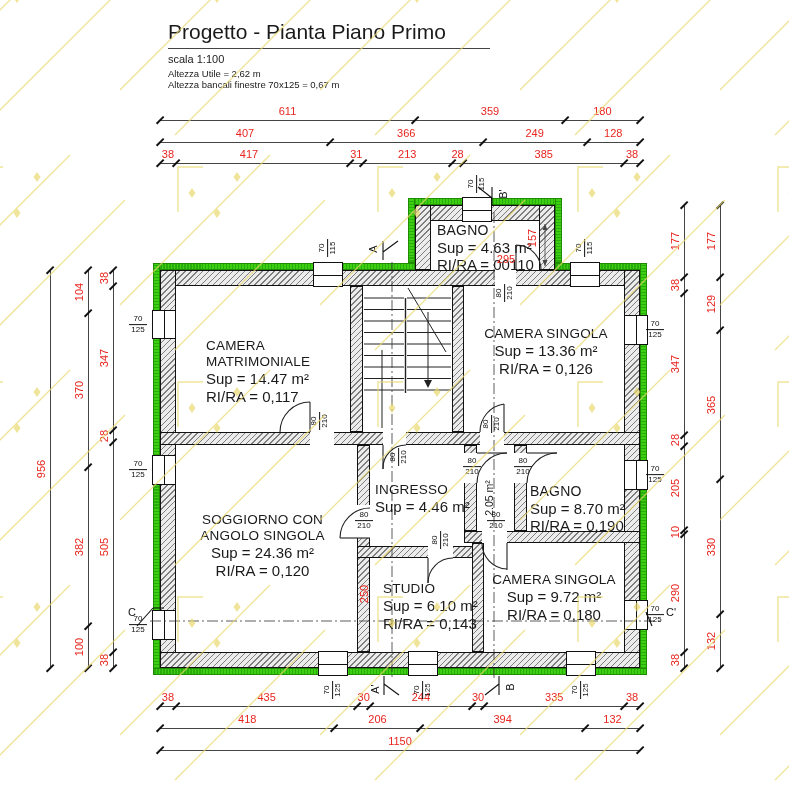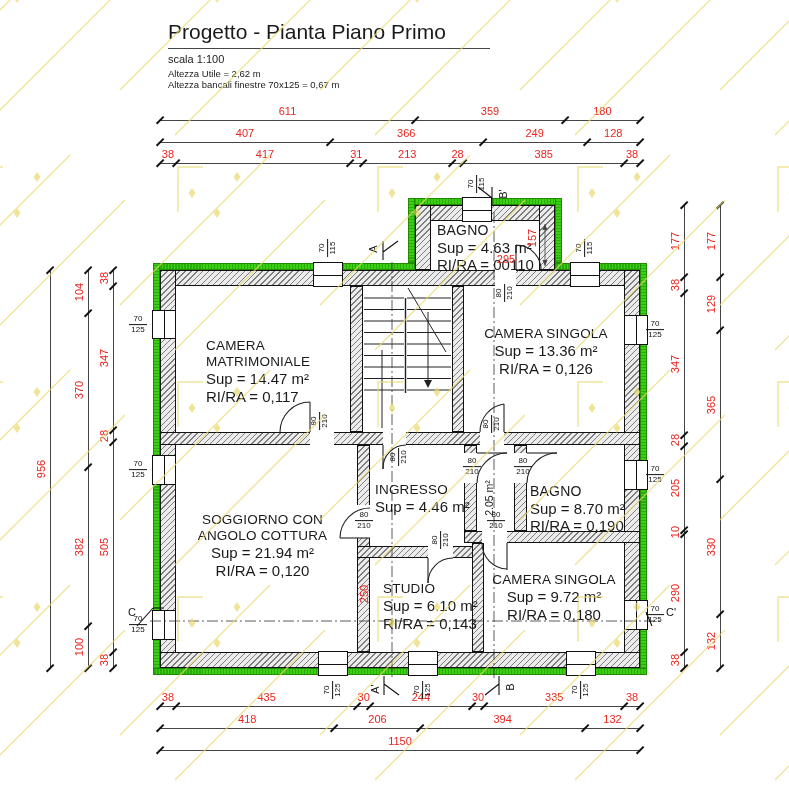--- a/index.html
+++ b/index.html
@@ -99,22 +99,22 @@
     </div>
 
     <div class="room-label center" style="left:468px;top:326px;width:156px;">
       <div class="rn">CAMERA SINGOLA</div>
       <div class="rs">Sup = 13.36 m²</div>
       <div class="rs">RI/RA = 0,126</div>
     </div>
 
     <div class="room-label center" style="left:180px;top:512px;width:165px;">
       <div class="rn">SOGGIORNO CON</div>
-      <div class="rn">ANGOLO COTTURA</div>
-      <div class="rs">Sup = 21.94 m²</div>
+      <div class="rn">ANGOLO SINGOLA</div>
+      <div class="rs">Sup = 24.36 m²</div>
       <div class="rs">RI/RA = 0,120</div>
     </div>
 
     <div class="room-label" style="left:375px;top:482px;">
       <div class="rn">INGRESSO</div>
       <div class="rs">Sup = 4.46 m²</div>
     </div>
 
     <div class="vlab" style="left:489px;top:498px;font-size:10.5px;">2.05 m²</div>
 
@@ -380,21 +380,21 @@
       <div class="dimlabel" style="left: 406.261px; top: 139px; transform: translate(-50%, -100%);">366</div>
       <div class="tick" style="left: 482.643px; top: 142px;"></div>
       <div class="dimlabel" style="left: 534.609px; top: 139px; transform: translate(-50%, -100%);">249</div>
       <div class="tick" style="left: 586.574px; top: 142px;"></div>
       <div class="tick" style="left: 640px; top: 142px;"></div>
       <div class="dimlabel" style="left: 613.287px; top: 139px; transform: translate(-50%, -100%);">128</div>
       <div class="dimline" style="left: 160px; top: 163px; width: 480px; height: 1px;"></div>
       <div class="tick" style="left: 160px; top: 163px;"></div>
       <div class="dimlabel" style="left: 167.93px; top: 160px; transform: translate(-50%, -100%);">38</div>
       <div class="tick" style="left: 175.861px; top: 163px;"></div>
-      <div class="dimlabel" style="left: 265px; top: 160px; transform: translate(-50%, -100%);">417</div>
+      <div class="dimlabel" style="left: 249px; top: 160px; transform: translate(-50%, -100%);">417</div>
       <div class="tick" style="left: 349.913px; top: 163px;"></div>
       <div class="dimlabel" style="left: 356.383px; top: 160px; transform: translate(-50%, -100%);">31</div>
       <div class="tick" style="left: 362.852px; top: 163px;"></div>
       <div class="dimlabel" style="left: 407.304px; top: 160px; transform: translate(-50%, -100%);">213</div>
       <div class="tick" style="left: 451.757px; top: 163px;"></div>
       <div class="dimlabel" style="left: 457.6px; top: 160px; transform: translate(-50%, -100%);">28</div>
       <div class="tick" style="left: 463.443px; top: 163px;"></div>
       <div class="dimlabel" style="left: 543.791px; top: 160px; transform: translate(-50%, -100%);">385</div>
       <div class="tick" style="left: 624.139px; top: 163px;"></div>
       <div class="tick" style="left: 640px; top: 163px;"></div>

